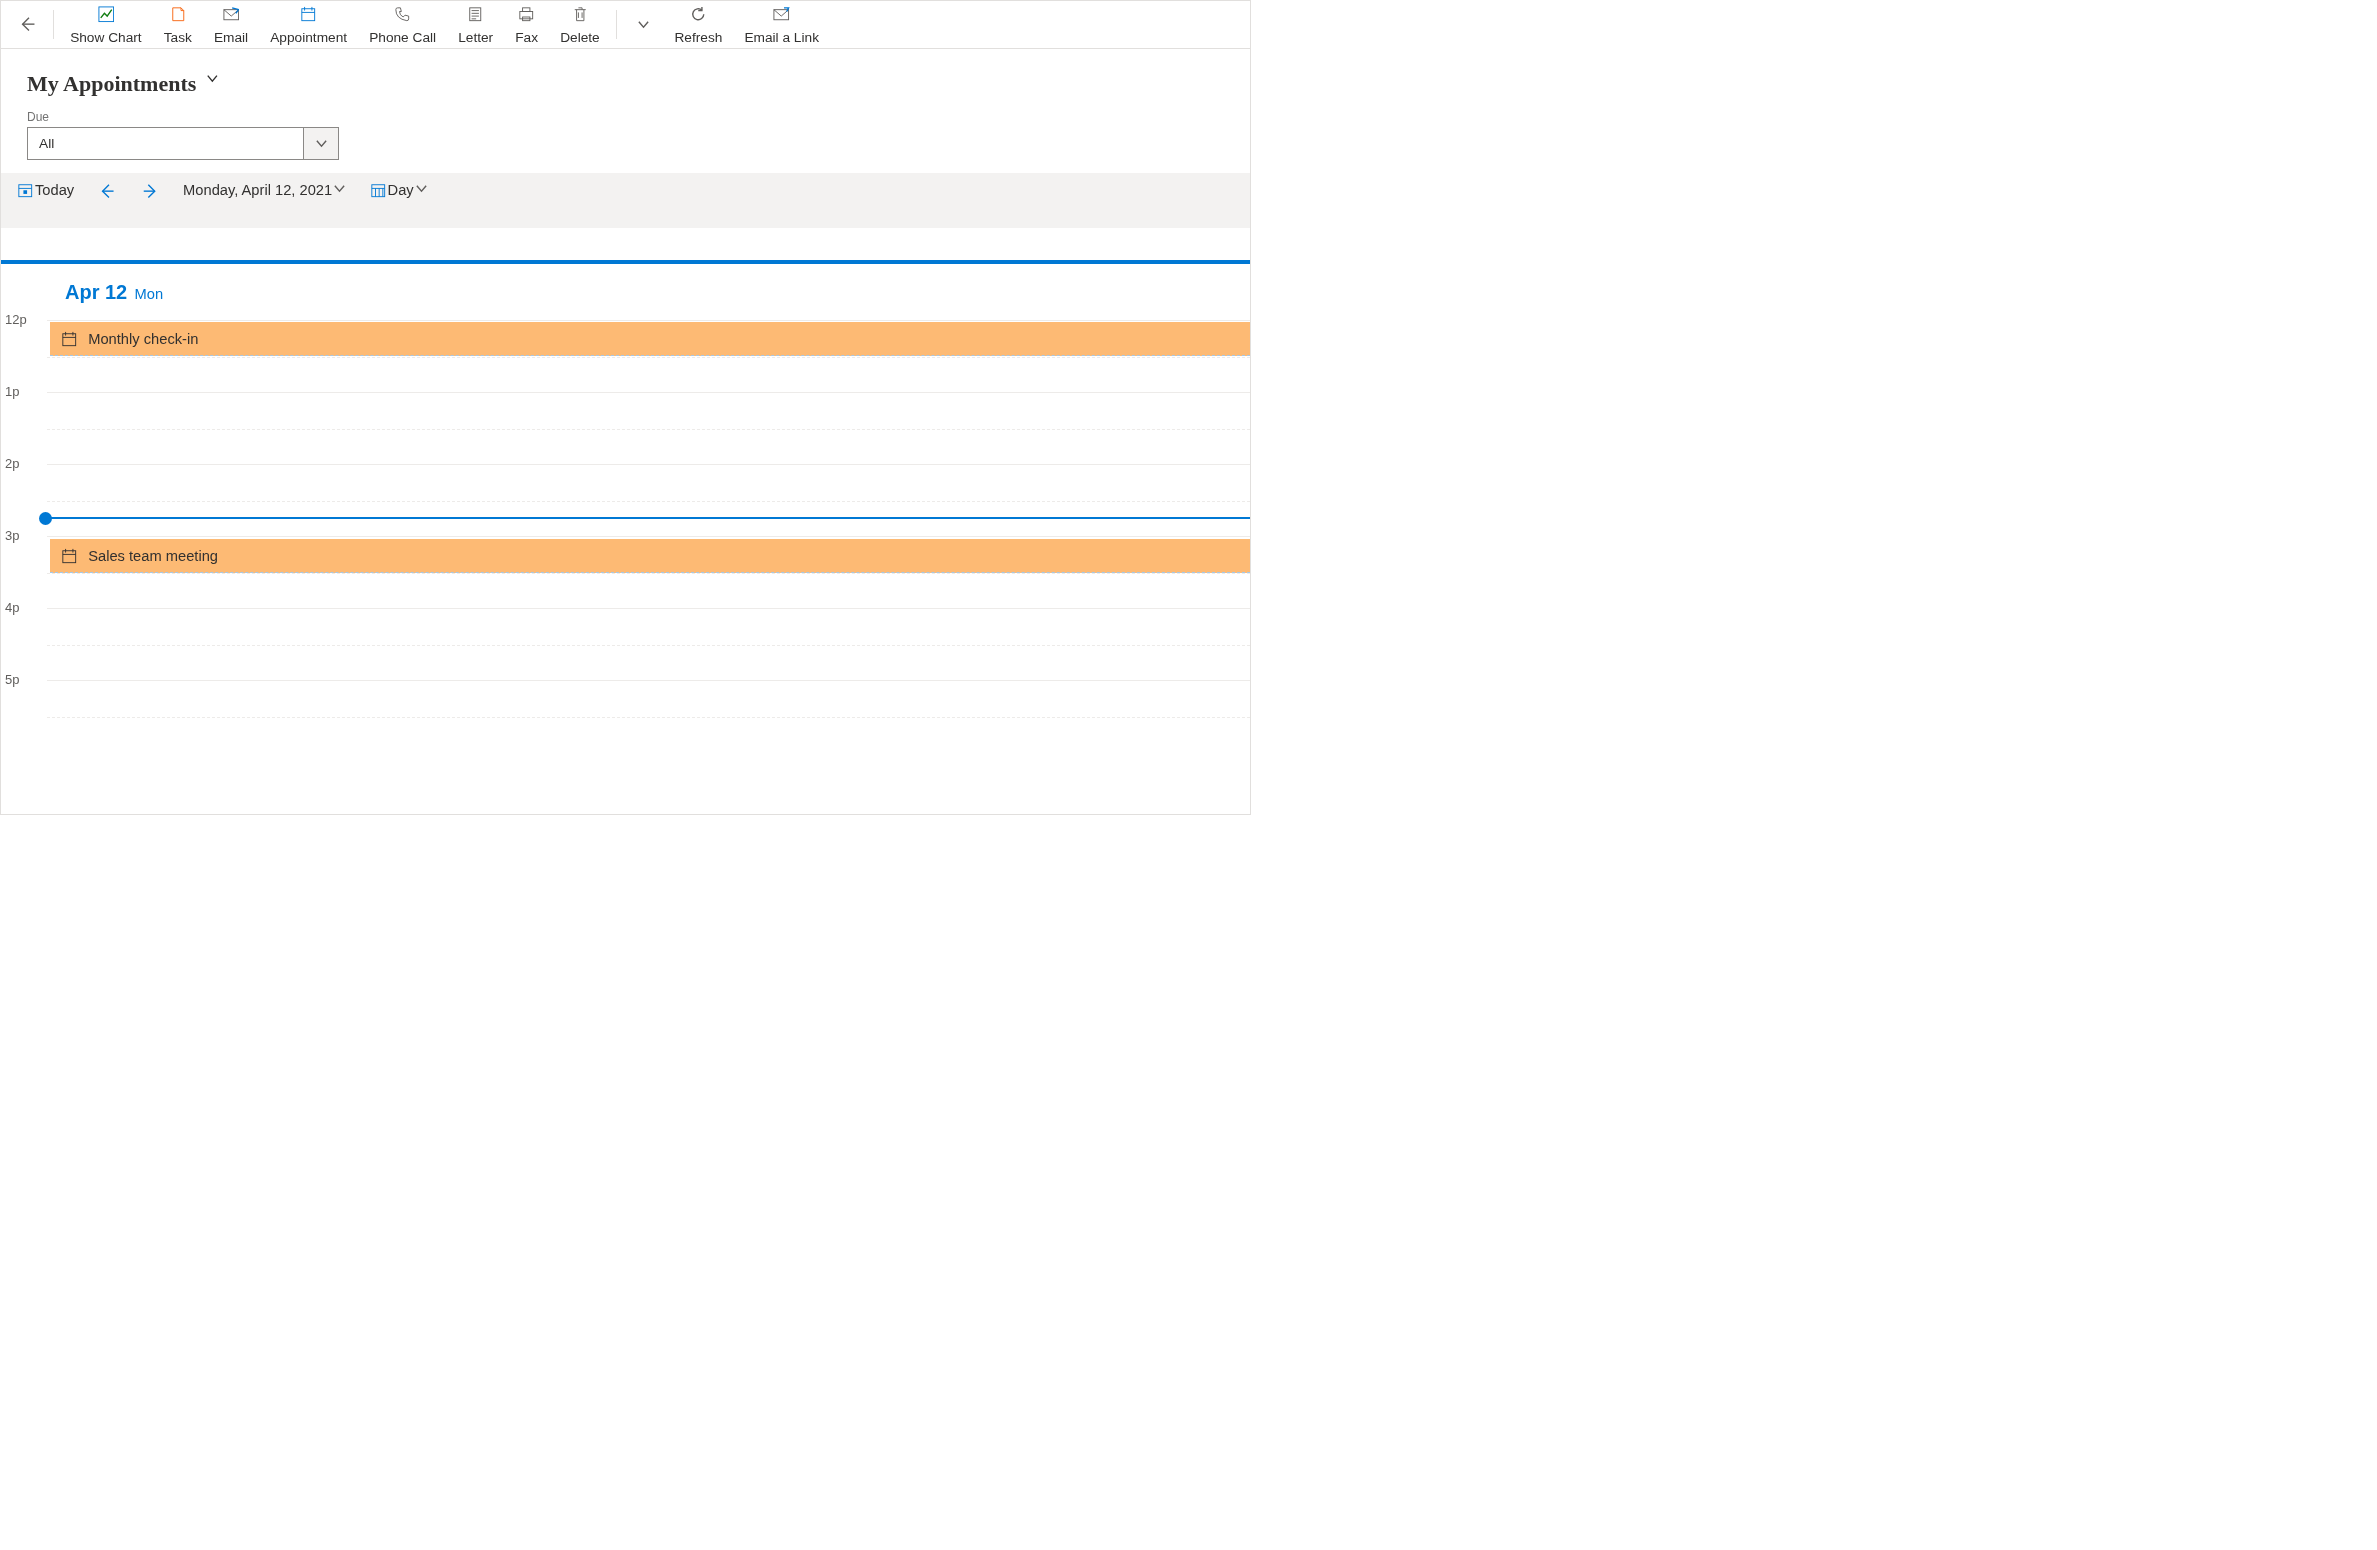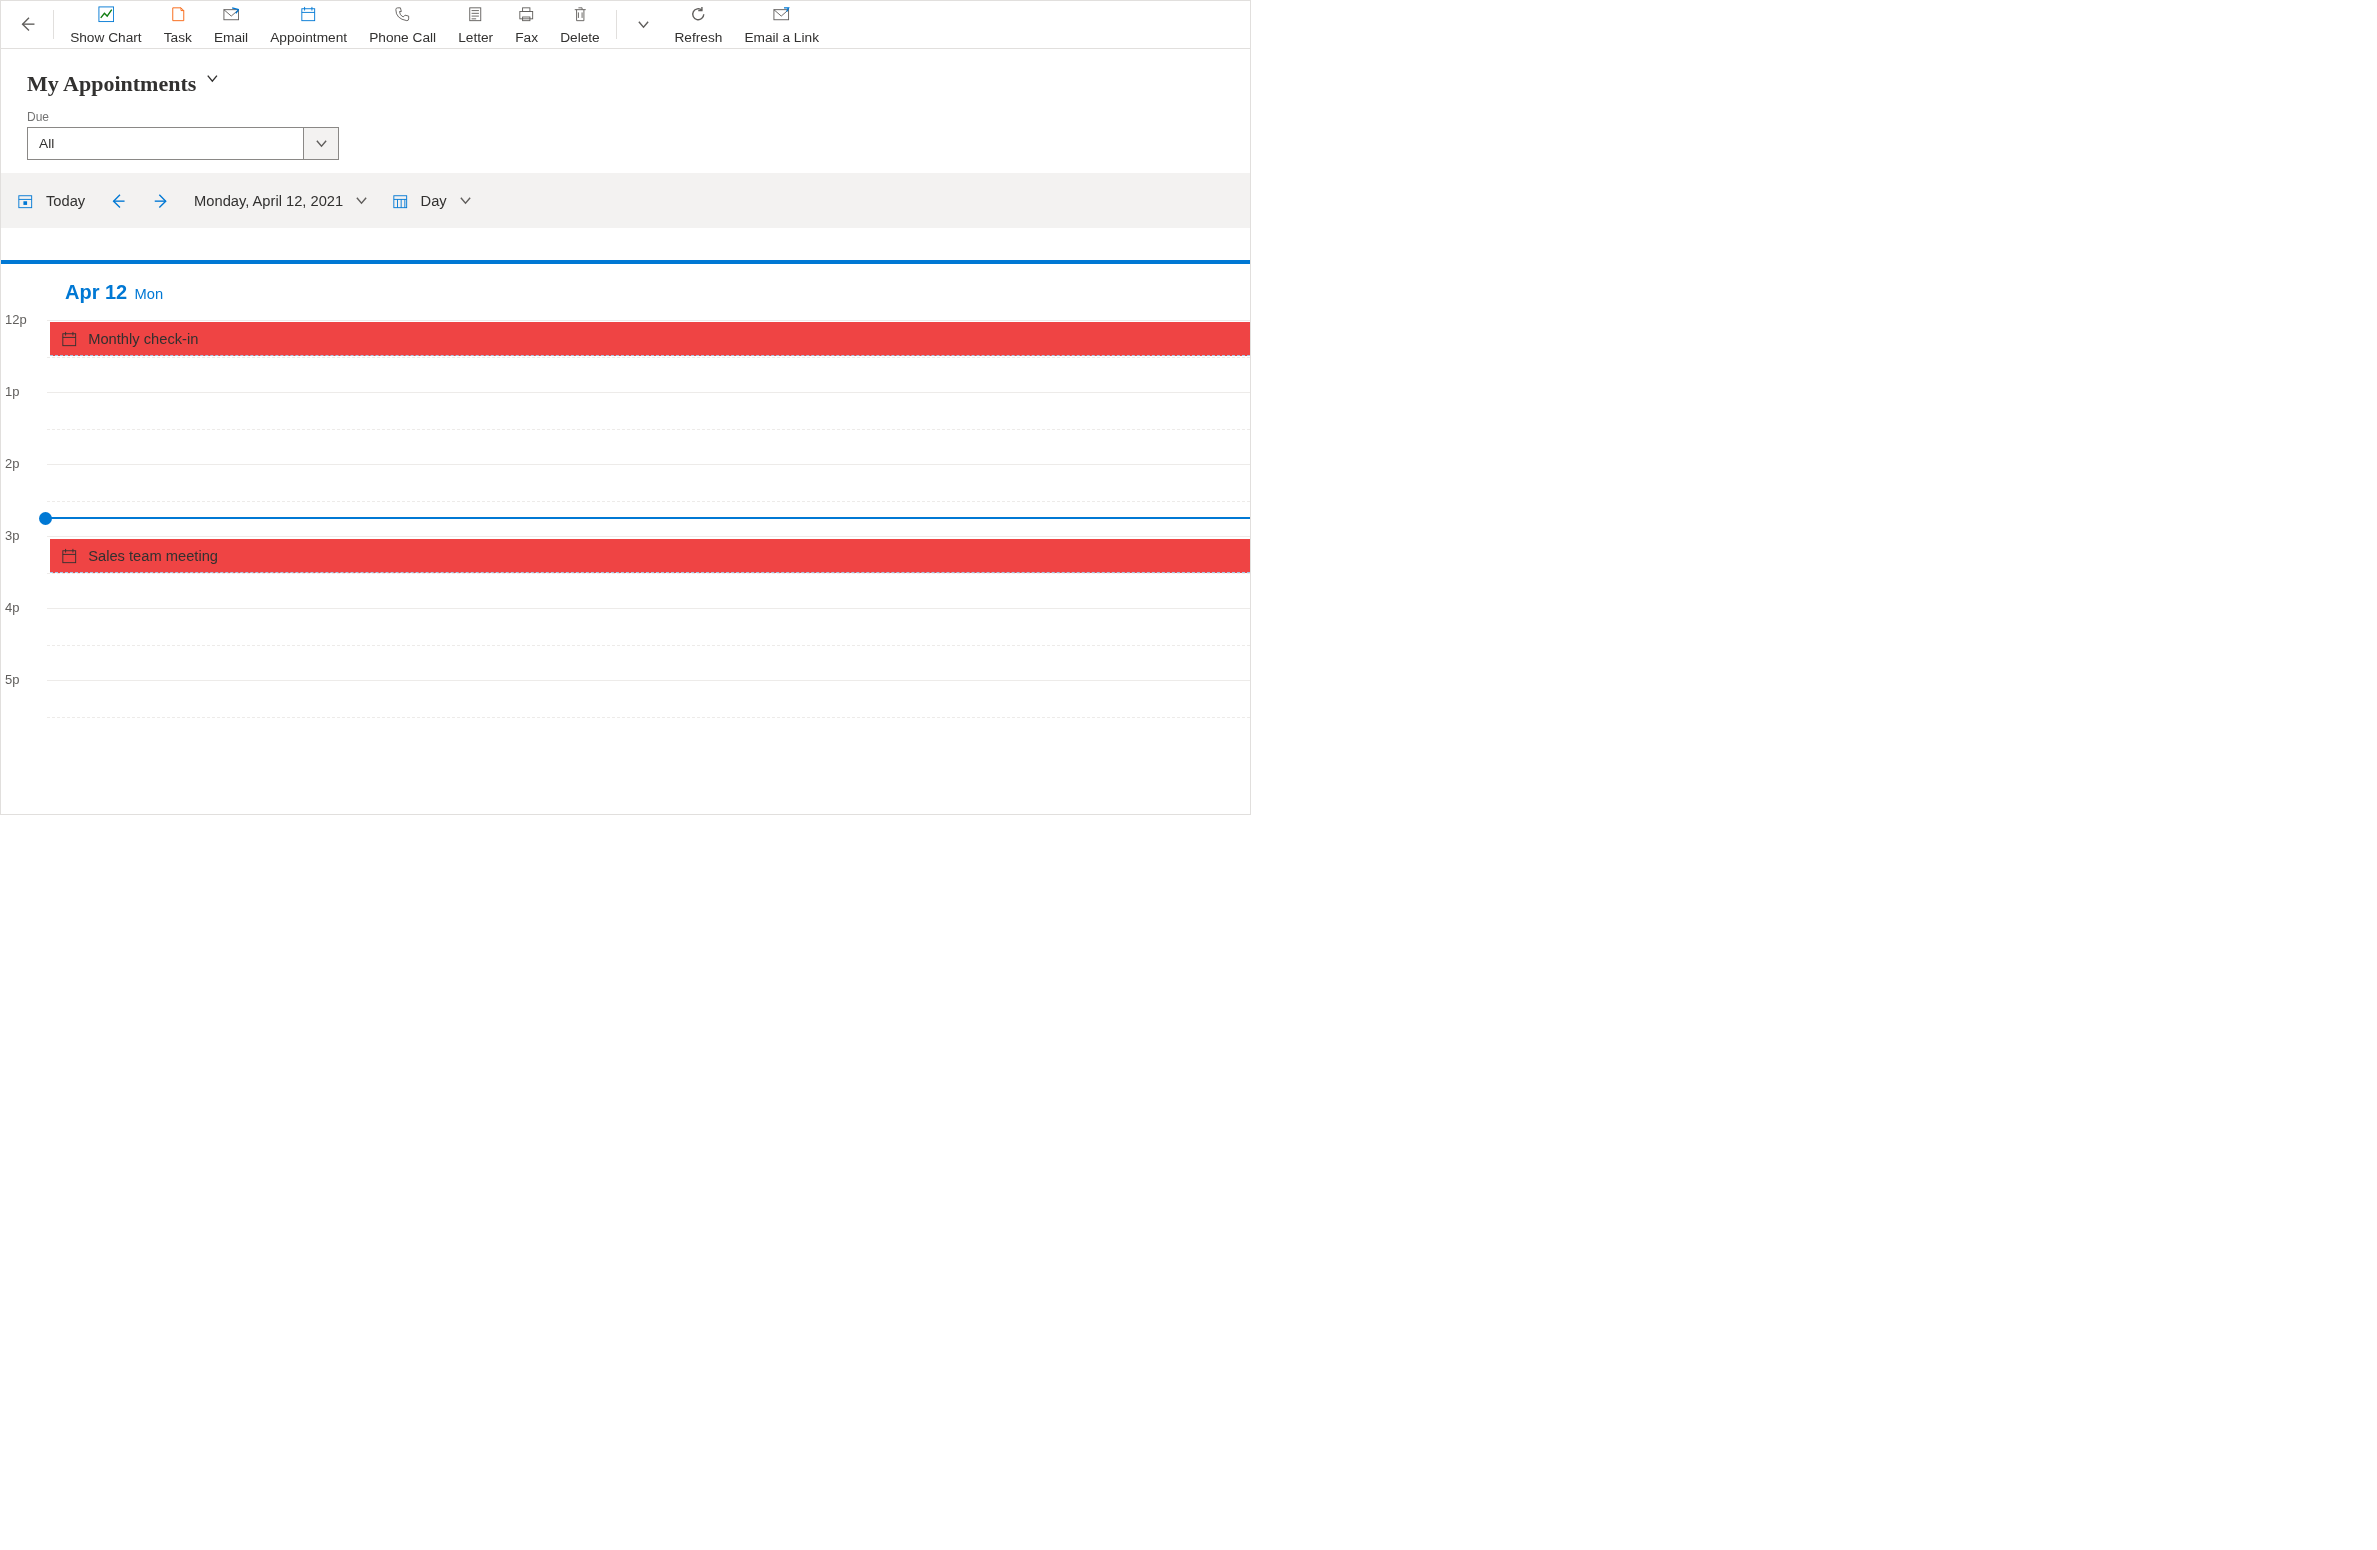--- a/index.html
+++ b/index.html
@@ -118,22 +118,21 @@
   .cal-toolbar {
     display: flex;
     align-items: center;
     gap: 5.5px;
     height: 55px;
     background: #f3f2f1;
     padding: 0 7.3px;
   }
   .cal-tool {
     display: flex;
-    align-items: center;
-    gap: 12px;
+    gap: 1px;
     height: 37px;
     padding: 0 9.2px;
     cursor: pointer;
     font-size: 14.7px;
   }
   .cal-tool.icon-only { padding: 0; width: 37px; justify-content: center; }
 
   
   .cal-body {
     position: relative;
@@ -173,21 +172,21 @@
     position: absolute;
     left: -42px;
     top: -9.2px;
     font-size: 13px;
     color: #605e5c;
   }
   .appointment {
     position: absolute;
     left: 2.7px;
     right: 0;
-    background: #ef4444;
+    background: #fdba74;
     display: flex;
     align-items: center;
     gap: 11px;
     padding: 0 11px;
     height: 34px;
     font-size: 14.7px;
     color: #323130;
     cursor: pointer;
     border-bottom: 0.9px dashed #a6c8e6;
   }

